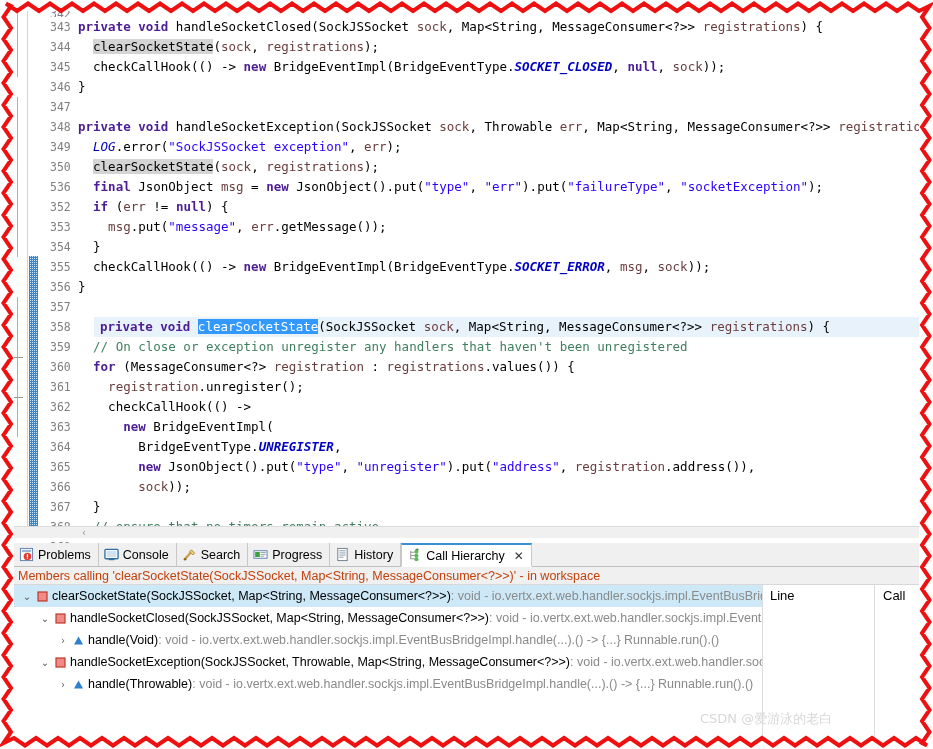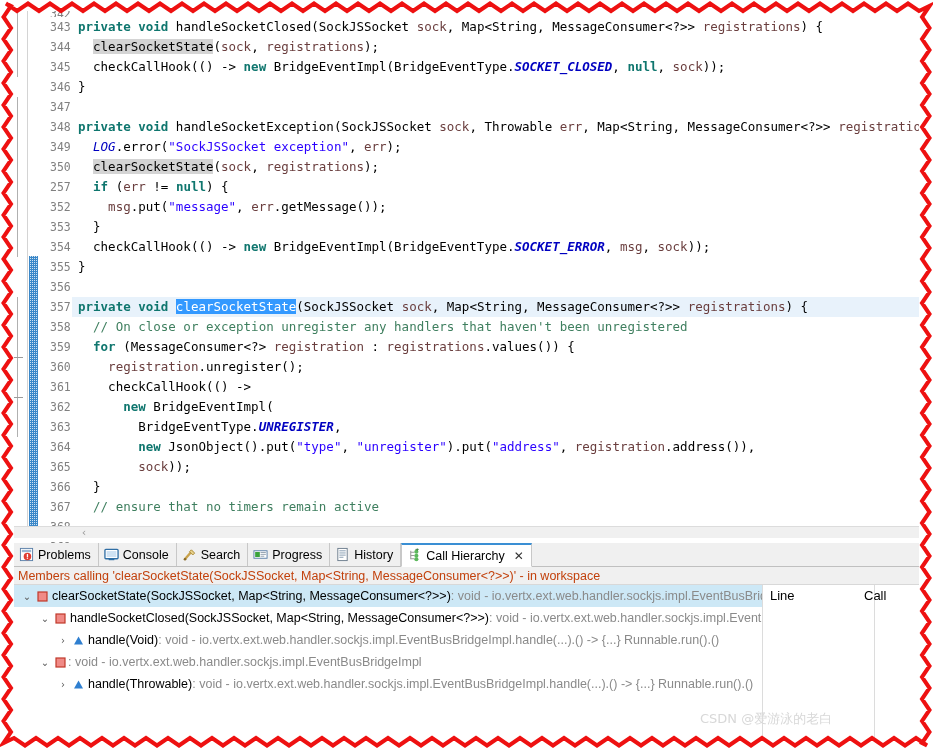--- a/index.html
+++ b/index.html
@@ -103,23 +103,23 @@
   }
   .code-line {
     height: 20px;
     line-height: 20px;
     white-space: pre;
     font-family: "DejaVu Sans Mono", monospace;
     font-size: 12.5px;
     color: #000000;
     padding-left: 6px;
   }
-  .code-line.hl-line { background: #e8f2fb; }
-
-  .kw   { color: #0f766e; font-weight: bold; }
+  .code-line.hl-line { background: #e8f2fb; margin-left: 22px; }
+
+  .kw   { color: #4c1d95; font-weight: bold; }
   .str  { color: #2a00ff; }
   .cmt  { color: #3f7f5f; }
   .sfld { color: #0000c0; font-style: italic; font-weight: bold; }
   .sfi  { color: #0000c0; font-style: italic; }
   .par  { color: #6a3e3e; }
   .occ  { background: #d4d4d4; }
   .sel  { background: #3399ff; color: #ffffff; }
 
   .hscroll {
     position: absolute;
@@ -292,21 +292,21 @@
       <div class="ln" style="height:6px;line-height:6px;overflow:hidden;">342</div>
       <div id="gutter-lines">
           <div class="ln">343</div>
           <div class="ln">344</div>
           <div class="ln">345</div>
           <div class="ln">346</div>
           <div class="ln">347</div>
           <div class="ln">348</div>
           <div class="ln">349</div>
           <div class="ln">350</div>
-          <div class="ln">257</div>
+          <div class="ln">536</div>
           <div class="ln">352</div>
           <div class="ln">353</div>
           <div class="ln">354</div>
           <div class="ln">355</div>
           <div class="ln">356</div>
           <div class="ln">357</div>
           <div class="ln">358</div>
           <div class="ln">359</div>
           <div class="ln">360</div>
           <div class="ln">361</div>
@@ -331,20 +331,21 @@
       <div style="height:6px;"></div>
       <div id="code-lines">
           <div class="code-line"><span class="kw">private</span> <span class="kw">void</span> handleSocketClosed(SockJSSocket <span class="par">sock</span>, Map&lt;String, MessageConsumer&lt;?&gt;&gt; <span class="par">registrations</span>) {</div>
           <div class="code-line">  <span class="occ">clearSocketState</span>(<span class="par">sock</span>, <span class="par">registrations</span>);</div>
           <div class="code-line">  checkCallHook(() -&gt; <span class="kw">new</span> BridgeEventImpl(BridgeEventType.<span class="sfld">SOCKET_CLOSED</span>, <span class="kw">null</span>, <span class="par">sock</span>));</div>
           <div class="code-line">}</div>
           <div class="code-line">&nbsp;</div>
           <div class="code-line"><span class="kw">private</span> <span class="kw">void</span> handleSocketException(SockJSSocket <span class="par">sock</span>, Throwable <span class="par">err</span>, Map&lt;String, MessageConsumer&lt;?&gt;&gt; <span class="par">registrations</span>) {</div>
           <div class="code-line">  <span class="sfi">LOG</span>.error(<span class="str">"SockJSSocket exception"</span>, <span class="par">err</span>);</div>
           <div class="code-line">  <span class="occ">clearSocketState</span>(<span class="par">sock</span>, <span class="par">registrations</span>);</div>
+          <div class="code-line">  <span class="kw">final</span> JsonObject <span class="par">msg</span> = <span class="kw">new</span> JsonObject().put(<span class="str">"type"</span>, <span class="str">"err"</span>).put(<span class="str">"failureType"</span>, <span class="str">"socketException"</span>);</div>
           <div class="code-line">  <span class="kw">if</span> (<span class="par">err</span> != <span class="kw">null</span>) {</div>
           <div class="code-line">    <span class="par">msg</span>.put(<span class="str">"message"</span>, <span class="par">err</span>.getMessage());</div>
           <div class="code-line">  }</div>
           <div class="code-line">  checkCallHook(() -&gt; <span class="kw">new</span> BridgeEventImpl(BridgeEventType.<span class="sfld">SOCKET_ERROR</span>, <span class="par">msg</span>, <span class="par">sock</span>));</div>
           <div class="code-line">}</div>
           <div class="code-line">&nbsp;</div>
           <div class="code-line hl-line"><span class="kw">private</span> <span class="kw">void</span> <span class="sel">clearSocketState</span>(SockJSSocket <span class="par">sock</span>, Map&lt;String, MessageConsumer&lt;?&gt;&gt; <span class="par">registrations</span>) {</div>
           <div class="code-line">  <span class="cmt">// On close or exception unregister any handlers that haven't been unregistered</span></div>
           <div class="code-line">  <span class="kw">for</span> (MessageConsumer&lt;?&gt; <span class="par">registration</span> : <span class="par">registrations</span>.values()) {</div>
           <div class="code-line">    <span class="par">registration</span>.unregister();</div>
@@ -426,21 +427,21 @@
         </div>
       </div>
 
     <div class="view-desc">Members calling 'clearSocketState(SockJSSocket, Map&lt;String, MessageConsumer&lt;?&gt;&gt;)' - in workspace</div>
 
     <div class="tree-wrap">
       <div class="tree-cols" id="tree-cols">
           <div class="col-sep" style="left: 748px;"></div>
           <div class="col-header" style="left: 748px; width: 112px;">Line</div>
           <div class="col-sep" style="left: 860px;"></div>
-          <div class="col-header" style="left: 820px; width: 45px; padding-left: 30px;">Call</div>
+          <div class="col-header" style="left: 839px; width: 45px; padding-left: 30px;">Call</div>
         </div>
       <div class="tree-rows" id="tree-rows">
           <div class="tree-row selected" style="padding-left: 6px;">
             <span class="twisty">⌄</span>
             <span class="titem-icon">
               <svg width="11" height="11" viewBox="0 0 11 11">
                 <rect x="1" y="1" width="9" height="9" fill="#f08a86" stroke="#c0392b" stroke-width="1.2"></rect>
               </svg>
             </span>
             <span class="tlabel">clearSocketState(SockJSSocket, Map&lt;String, MessageConsumer&lt;?&gt;&gt;)</span>
@@ -466,20 +467,21 @@
             <span class="tlabel">handle(Void)</span>
             <span class="tsig"> : void - io.vertx.ext.web.handler.sockjs.impl.EventBusBridgeImpl.handle(...).() -&gt; {...} Runnable.run().()</span>
           </div>
           <div class="tree-row" style="padding-left: 24px;">
             <span class="twisty">⌄</span>
             <span class="titem-icon">
               <svg width="11" height="11" viewBox="0 0 11 11">
                 <rect x="1" y="1" width="9" height="9" fill="#f08a86" stroke="#c0392b" stroke-width="1.2"></rect>
               </svg>
             </span>
+            <span class="tlabel">handleSocketException(SockJSSocket, Throwable, Map&lt;String, MessageConsumer&lt;?&gt;&gt;)</span>
             <span class="tsig"> : void - io.vertx.ext.web.handler.sockjs.impl.EventBusBridgeImpl</span>
           </div>
           <div class="tree-row" style="padding-left: 42px;">
             <span class="twisty">›</span>
             <span class="titem-icon">
               <svg width="11" height="11" viewBox="0 0 11 11">
                 <path d="M5.5 1.5 L10 9.5 L1 9.5 Z" fill="#2f7fd0"></path>
               </svg>
             </span>
             <span class="tlabel">handle(Throwable)</span>

